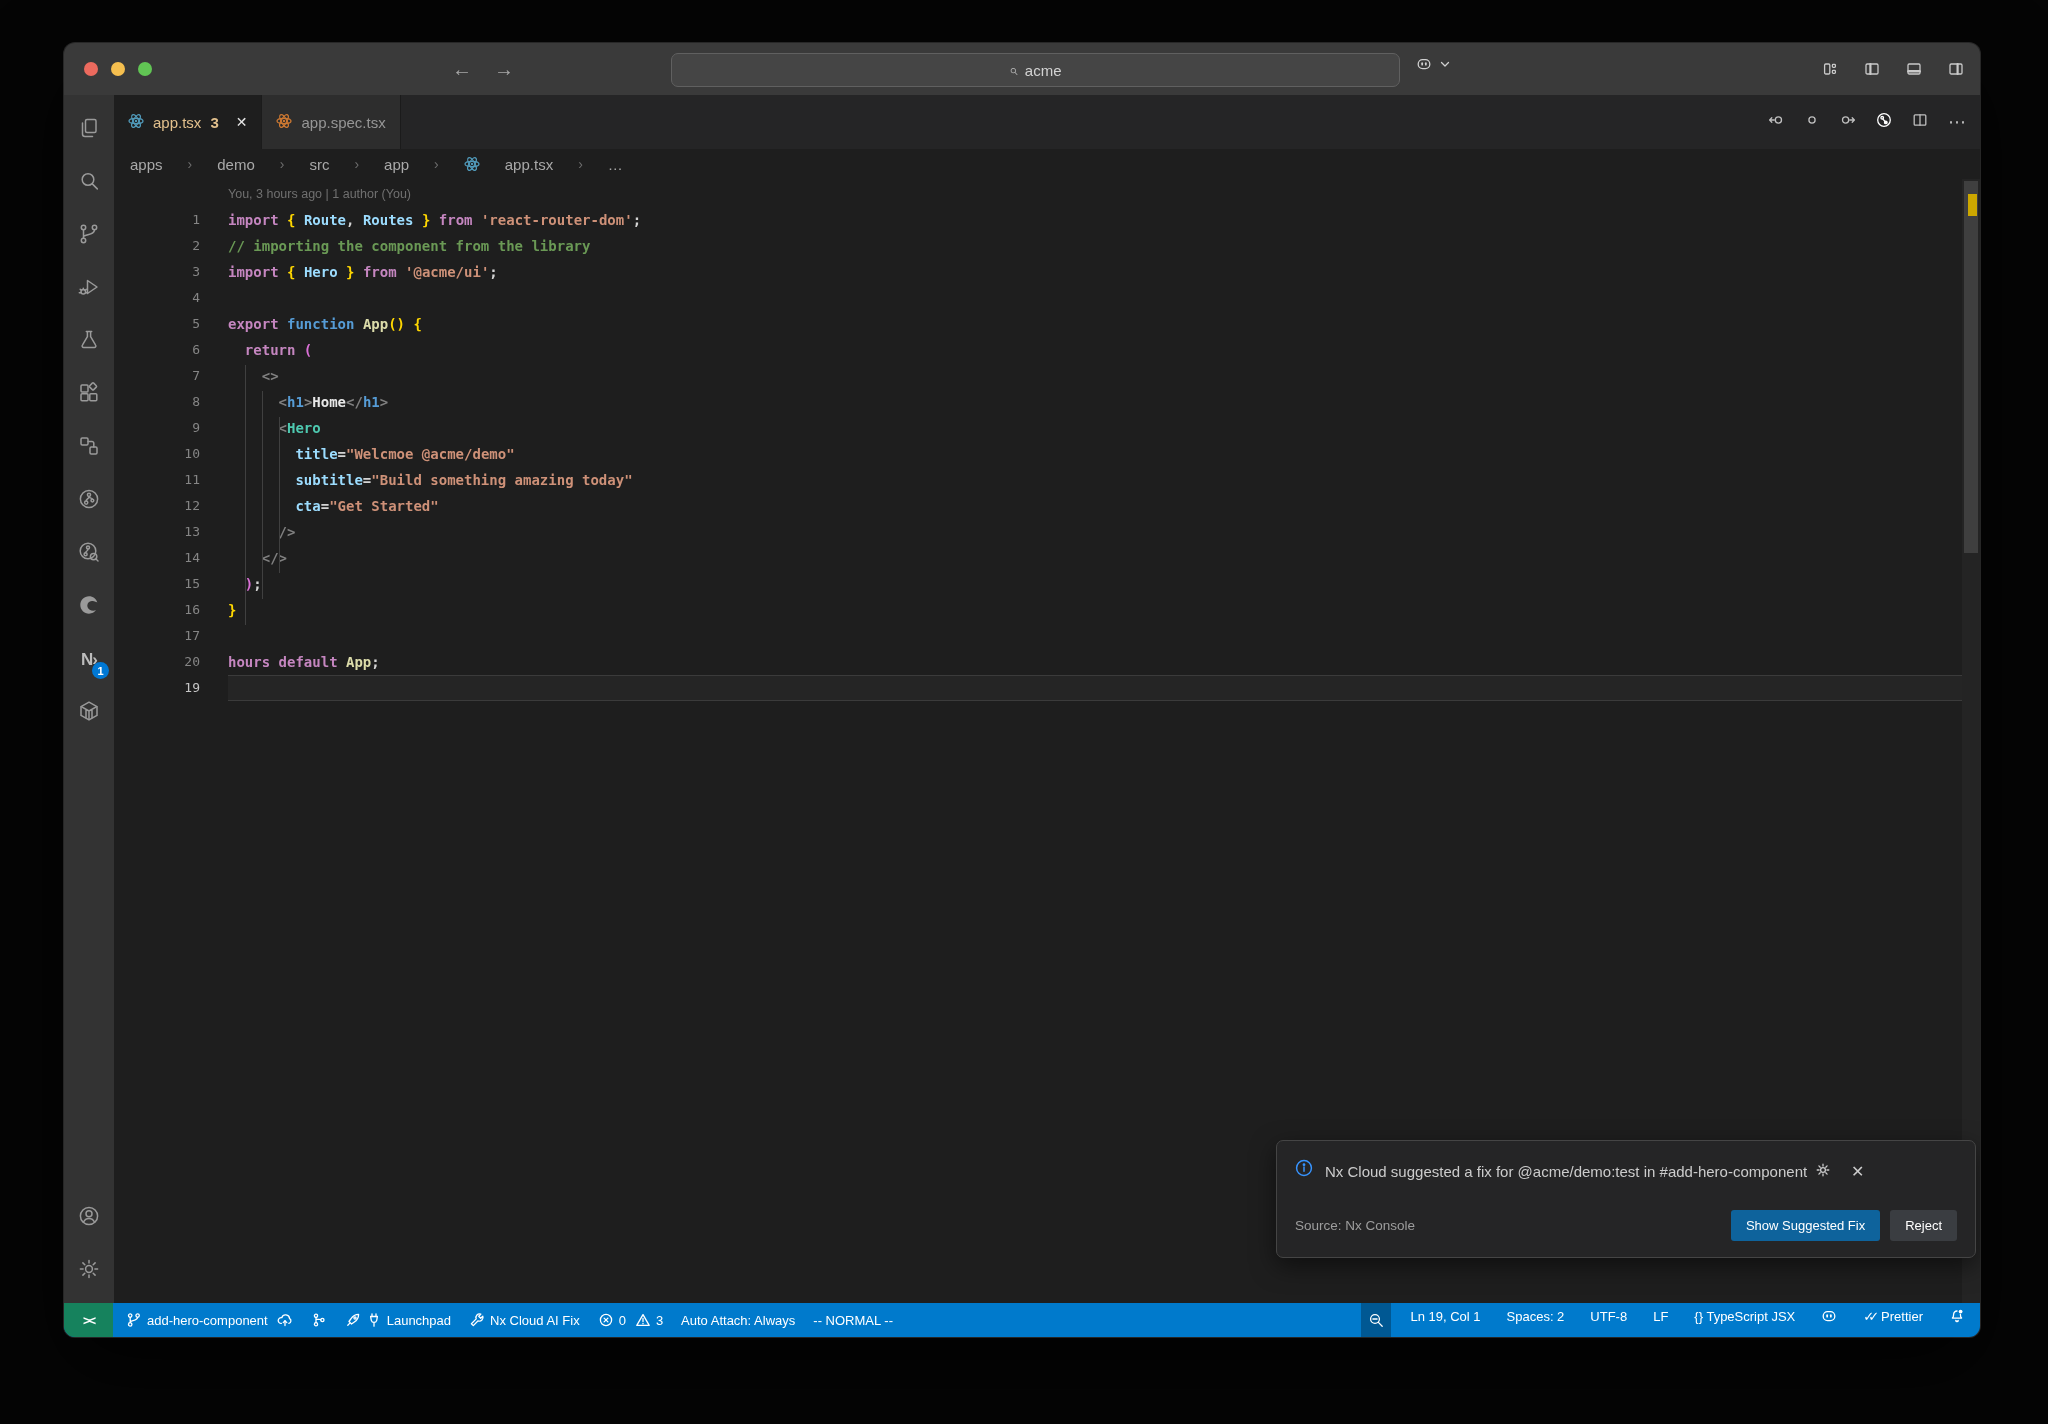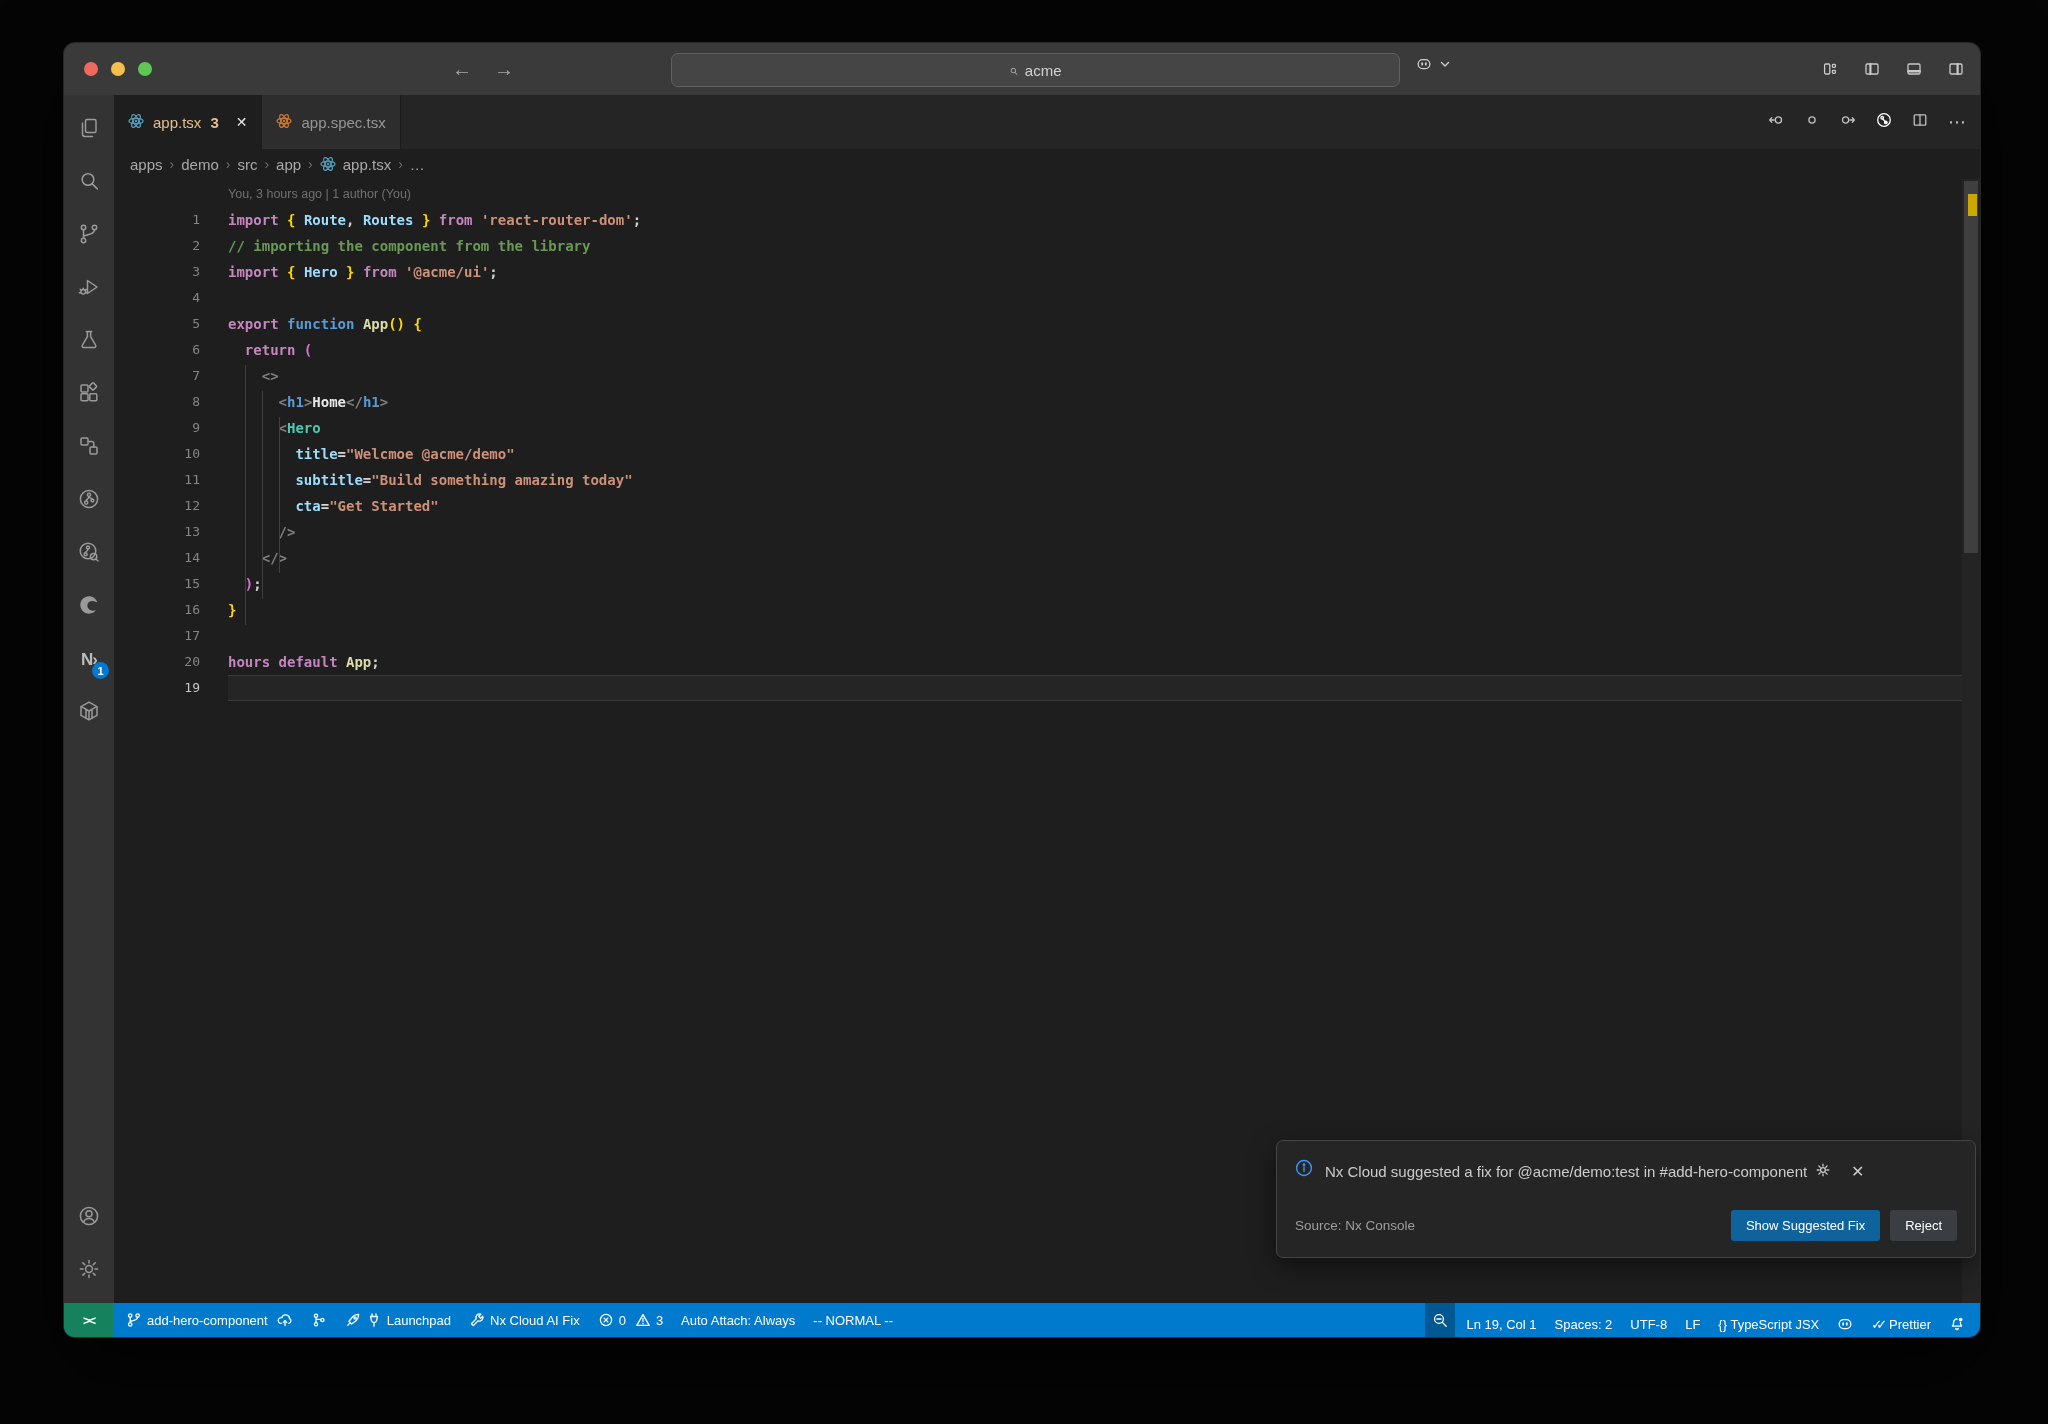--- a/index.html
+++ b/index.html
@@ -31,21 +31,21 @@
   .nx-glyph{font-weight:bold;font-size:17px;letter-spacing:-1px;color:#bdbdbd;}
   
   .editorcol{flex:1;display:flex;flex-direction:column;min-width:0;position:relative;}
   .tabbar{height:54px;background:#252526;display:flex;align-items:stretch;flex:0 0 auto;position:relative;}
   .tab{display:flex;align-items:center;padding:0 14px;gap:9px;font-size:15px;cursor:pointer;border-right:1px solid #1b1b1b;}
   .tab.active{background:#1e1e1e;}
   .tab.inactive{background:#2d2d2d;color:#969696;}
   .tab .close{margin-left:8px;color:#e6e6e6;font-size:14px;}
   .tab .badge3{font-weight:bold;}
   .editor-actions{position:absolute;right:14px;top:0;height:54px;display:flex;align-items:center;gap:20px;color:#bfbfbf;}
-  .breadcrumbs{height:30px;background:#1e1e1e;display:flex;align-items:center;padding-left:16px;gap:7px;
+  .breadcrumbs{height:30px;background:#1e1e1e;display:flex;align-items:center;padding-left:16px;gap:25px;
     color:#a9a9a9;font-size:15px;flex:0 0 auto;}
   .breadcrumbs .sep{color:#6d6d6d;font-size:14px;}
   
   .codearea{flex:1;position:relative;background:#1e1e1e;overflow:hidden;
     font-family:"DejaVu Sans Mono",monospace;font-size:14px;font-weight:600;}
   .blame{position:absolute;left:114px;top:8px;color:#707070;font-family:"Liberation Sans",sans-serif;
     font-size:12.5px;font-weight:normal;}
   .lines{position:absolute;left:0;top:28px;right:0;}
   .cl{display:flex;height:26px;line-height:26px;white-space:pre;}
   .cl .ln{width:86px;text-align:right;padding-right:28px;color:#858585;font-weight:normal;font-size:13px;flex:0 0 auto;}
@@ -74,21 +74,21 @@
   .btn{border-radius:3px;font-size:13px;padding:7px 14px;color:#ffffff;cursor:pointer;border:1px solid transparent;}
   .btn.primary{background:#0E639C;}
   .btn.secondary{background:#3A3D41;margin-left:10px;}
   
   .statusbar{height:34px;background:#007ACC;flex:0 0 auto;display:flex;align-items:center;color:#fff;font-size:13px;}
   .sb-remote{height:34px;background:#16825D;display:flex;align-items:center;justify-content:center;width:49px;
     font-weight:bold;letter-spacing:-2px;font-size:13px;flex:0 0 auto;}
   .sb-item{display:flex;align-items:center;gap:5px;padding:0 7px;height:26px;white-space:nowrap;cursor:pointer;}
   .sb-item.hl{background:rgba(0,0,0,.28);height:34px;}
   .sb-left{display:flex;align-items:flex-end;padding-left:6px;gap:4px;}
-  .sb-right{margin-left:auto;display:flex;align-items:flex-end;padding-right:8px;gap:4px;}
+  .sb-right{margin-left:auto;display:flex;align-items:flex-start;padding-right:8px;gap:12px;}
   .sb-item svg{display:block;}
   .dblcheck{letter-spacing:-6px;margin-right:3px;font-size:13px;}
 </style>
 </head>
 <body>
 
 <div id="canvas">
   <div id="vswindow">
 
     <div class="titlebar">

